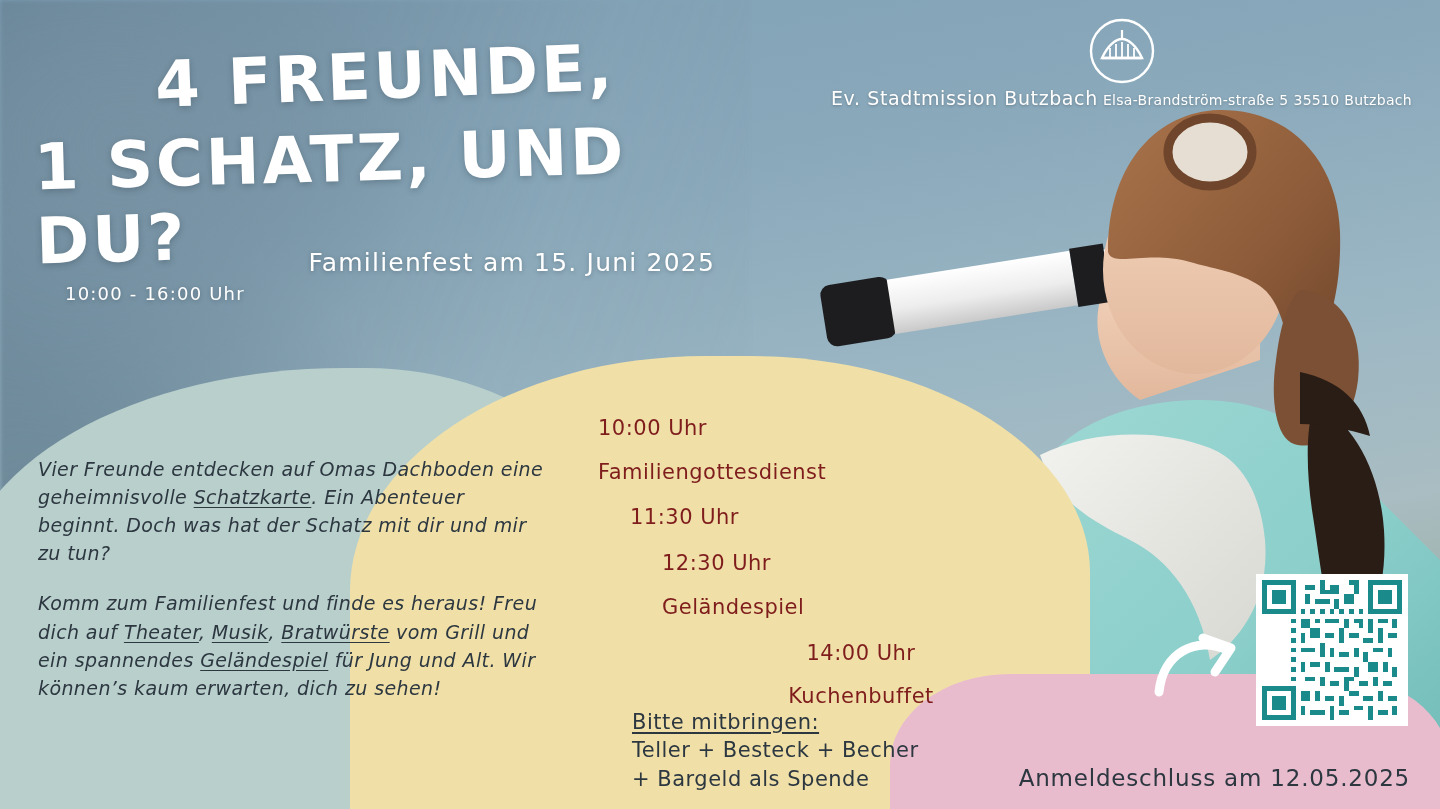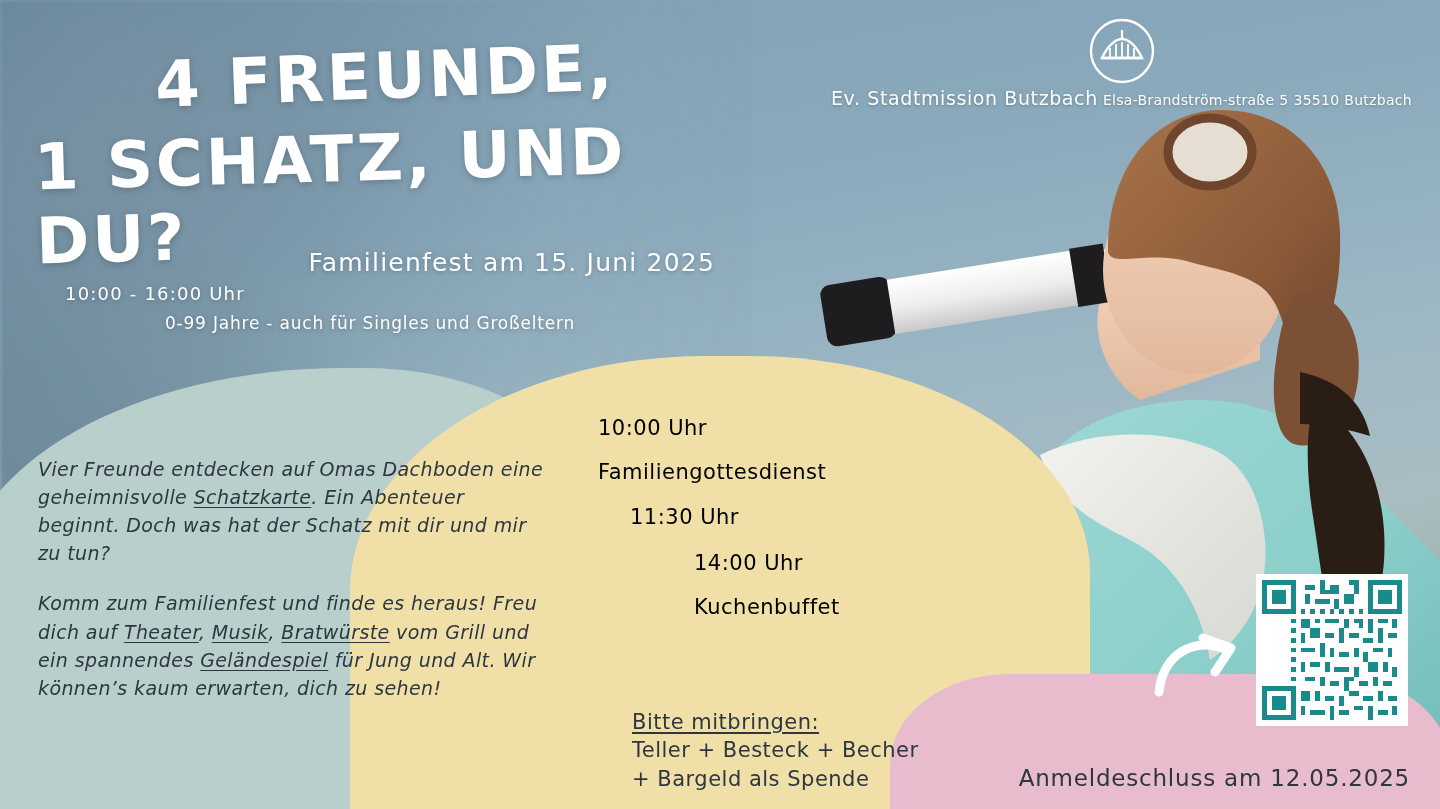--- a/index.html
+++ b/index.html
@@ -195,32 +195,32 @@
   }
   .body-text p { margin: 0 8px 22px 0; font-style: italic; }
   .body-text u { text-decoration: underline; text-underline-offset: 3px; }
 
   
   .programme {
     position: absolute;
     left: 598px;
     top: 415px;
     width: 430px;
-    color: #000000;
+    color: #7f1d1d;
     font-size: 21px;
     line-height: 1.32;
     letter-spacing: 0.5px;
   }
   .prog-item { margin-bottom: 18px; }
   .prog-item .time { display: block; }
   .prog-item .what { display: block; margin-top: 16px; }
   .prog-item.i1 { margin-left: 0px; }
   .prog-item.i2 { margin-left: 32px; }
   .prog-item.i3 { margin-left: 64px; }
-  .prog-item.i4 { margin-left: 96px; }
+  .prog-item.i4 { margin-left: 96px; text-align: center; }
 
   .bring {
     position: absolute;
     left: 632px;
     top: 708px;
     width: 420px;
     color: #2c3740;
     font-size: 21px;
     line-height: 1.35;
     letter-spacing: 0.5px;
@@ -346,35 +346,38 @@
   </div>
 
   <div class="headline">
     <span class="line1">4 FREUNDE,</span>
     <span class="line2">1 SCHATZ, UND DU?</span>
   </div>
 
   <div class="subhead">
     <span class="s1">Familienfest am 15. Juni 2025</span>
     <span class="s2">10:00 - 16:00 Uhr</span>
-    <span class="s3">0-99 Jahre - auch für Singles und Großeltern</span>
   </div>
 
   <div class="body-text">
     <p><span>Vier Freunde entdecken auf Omas Dachboden eine geheimnisvolle </span><u>Schatzkarte</u><span>. Ein Abenteuer beginnt. Doch was hat der Schatz mit dir und mir zu tun?</span></p>
     <p><span>Komm zum Familienfest und finde es heraus! Freu dich auf </span><u>Theater</u><span>, </span><u>Musik</u><span>, </span><u>Bratwürste</u><span> vom Grill und ein spannendes </span><u>Geländespiel</u><span> für Jung und Alt. Wir können’s kaum erwarten, dich zu sehen!</span></p>
   </div>
 
   <div class="programme">
     <div class="prog-item i1">
       <span class="time">10:00 Uhr</span>
       <span class="what">Familiengottesdienst</span>
     </div>
     <div class="prog-item i2">
       <span class="time">11:30 Uhr</span>
+    </div>
+    <div class="prog-item i3">
+      <span class="time">12:30 Uhr</span>
+      <span class="what">Geländespiel</span>
     </div>
     <div class="prog-item i4">
       <span class="time">14:00 Uhr</span>
       <span class="what">Kuchenbuffet</span>
     </div>
   </div>
 
   <div class="bring">
     <span class="bring-title">Bitte mitbringen:</span>
     <span>Teller + Besteck + Becher</span><br>

